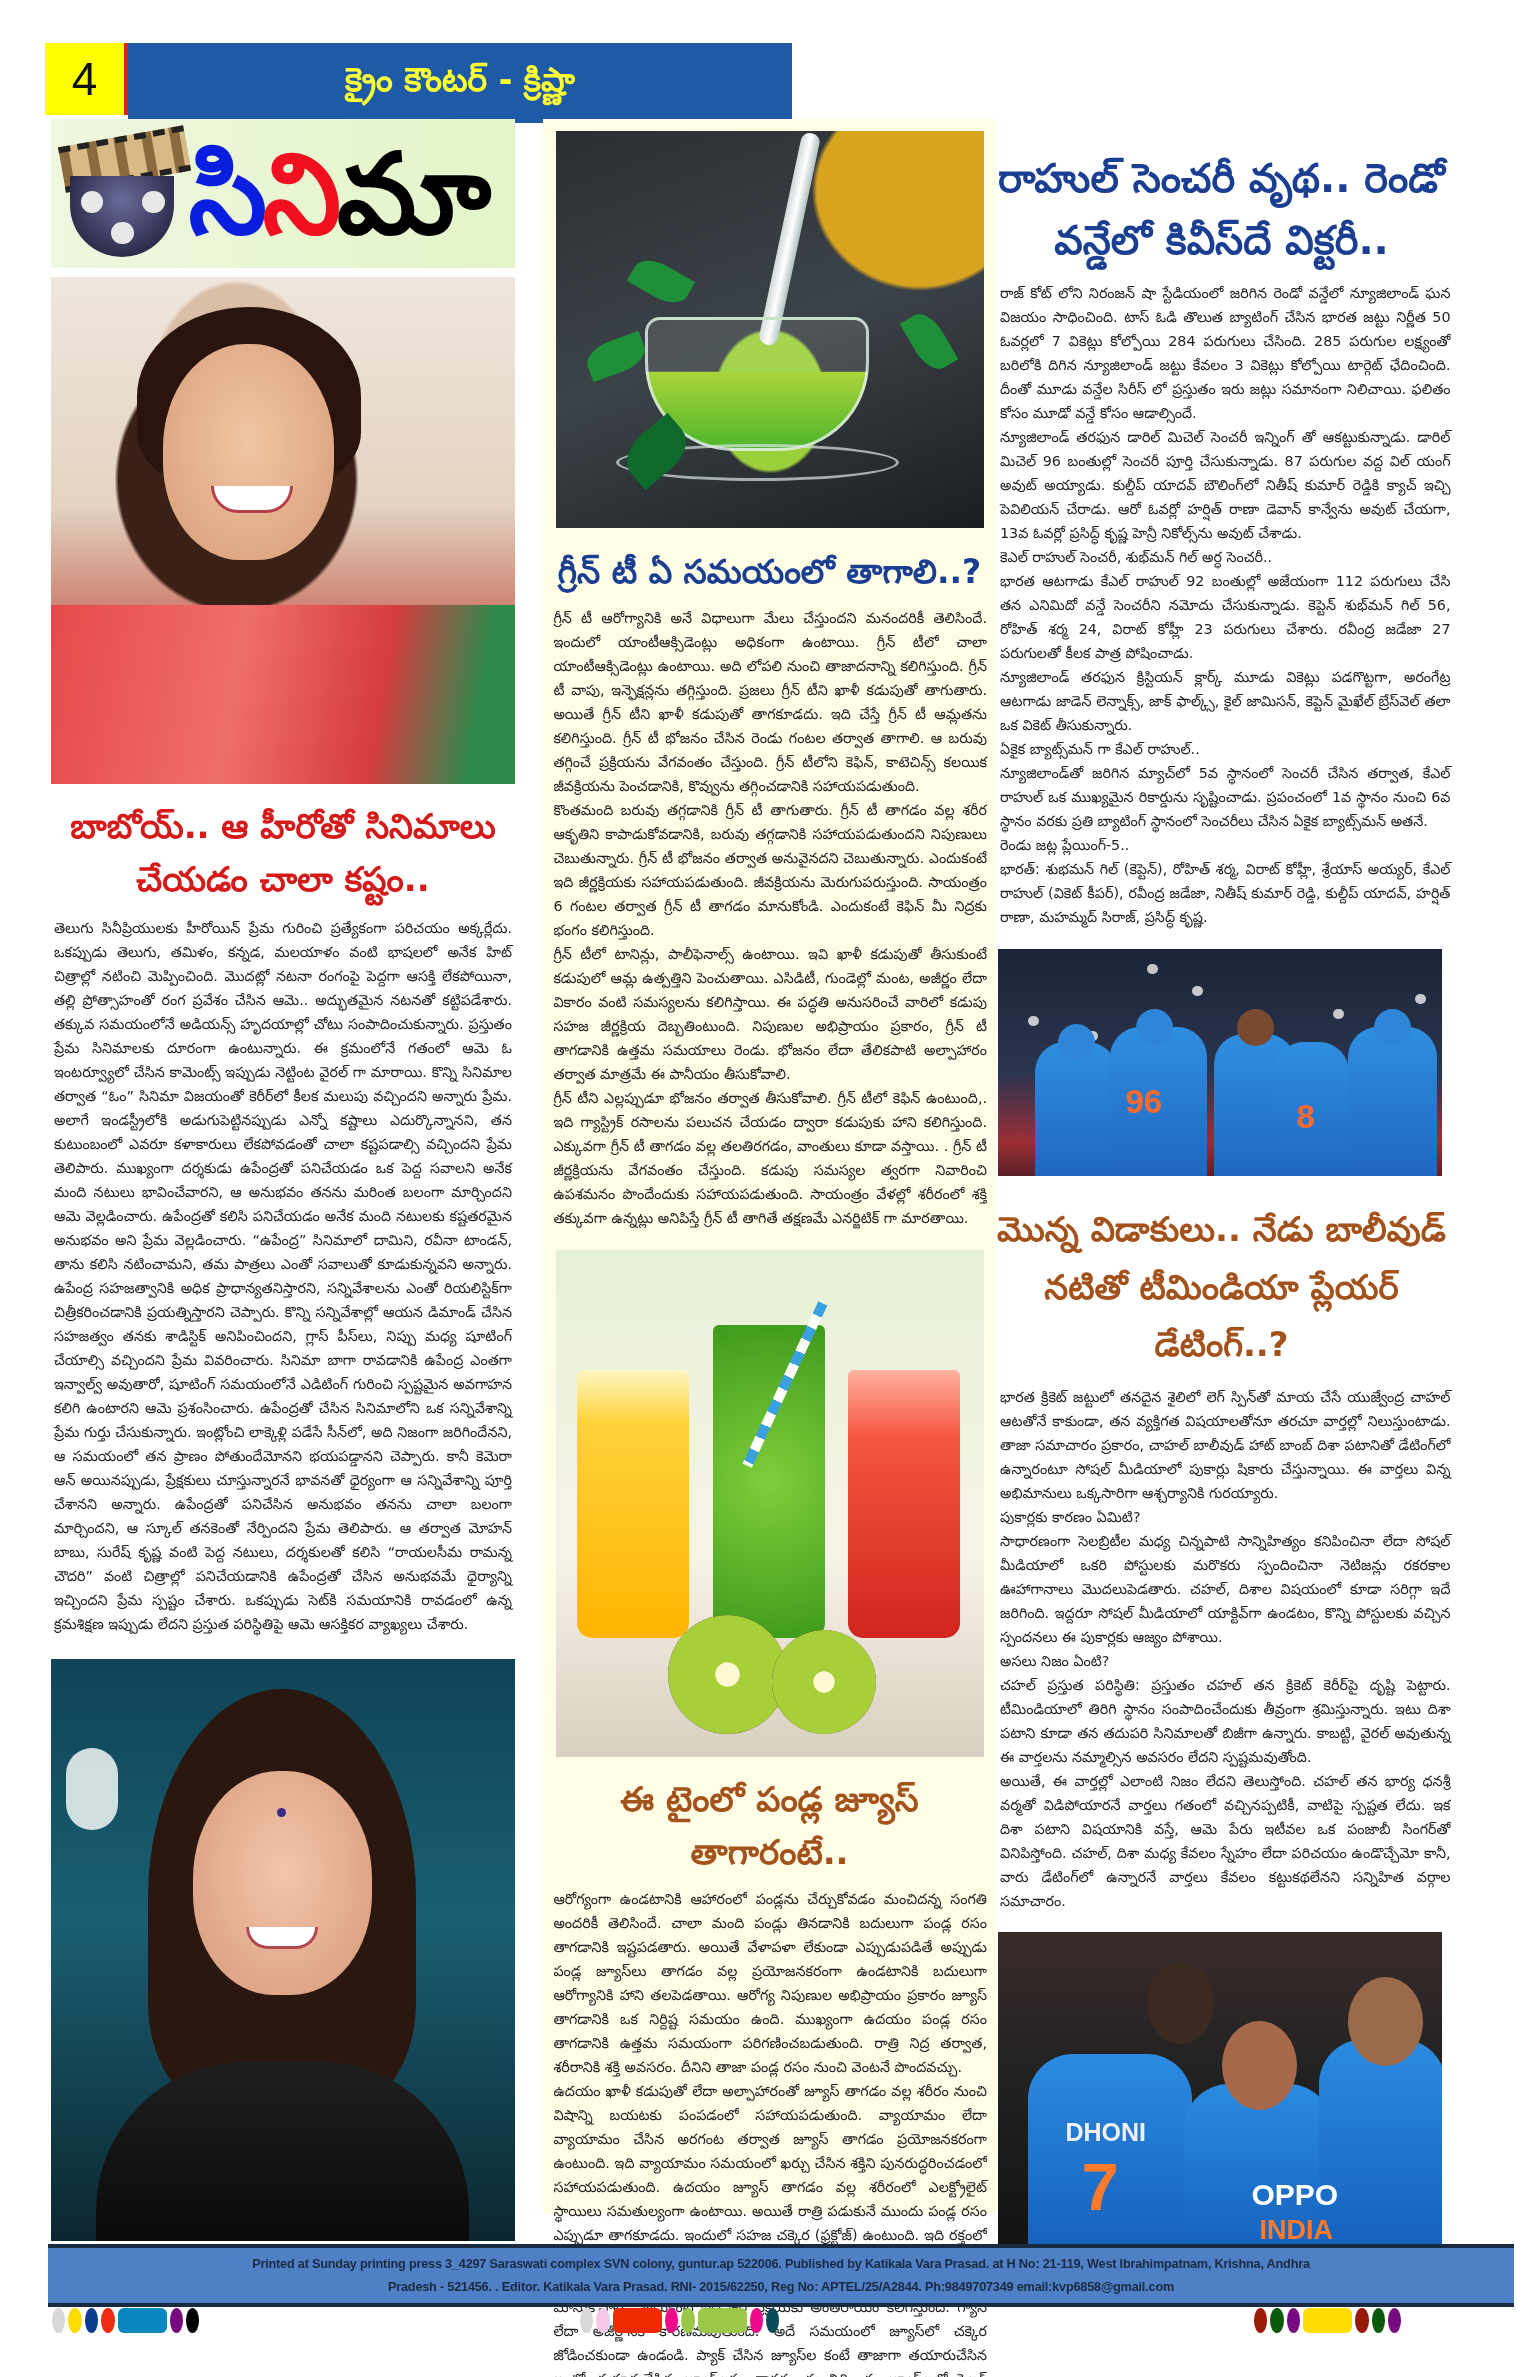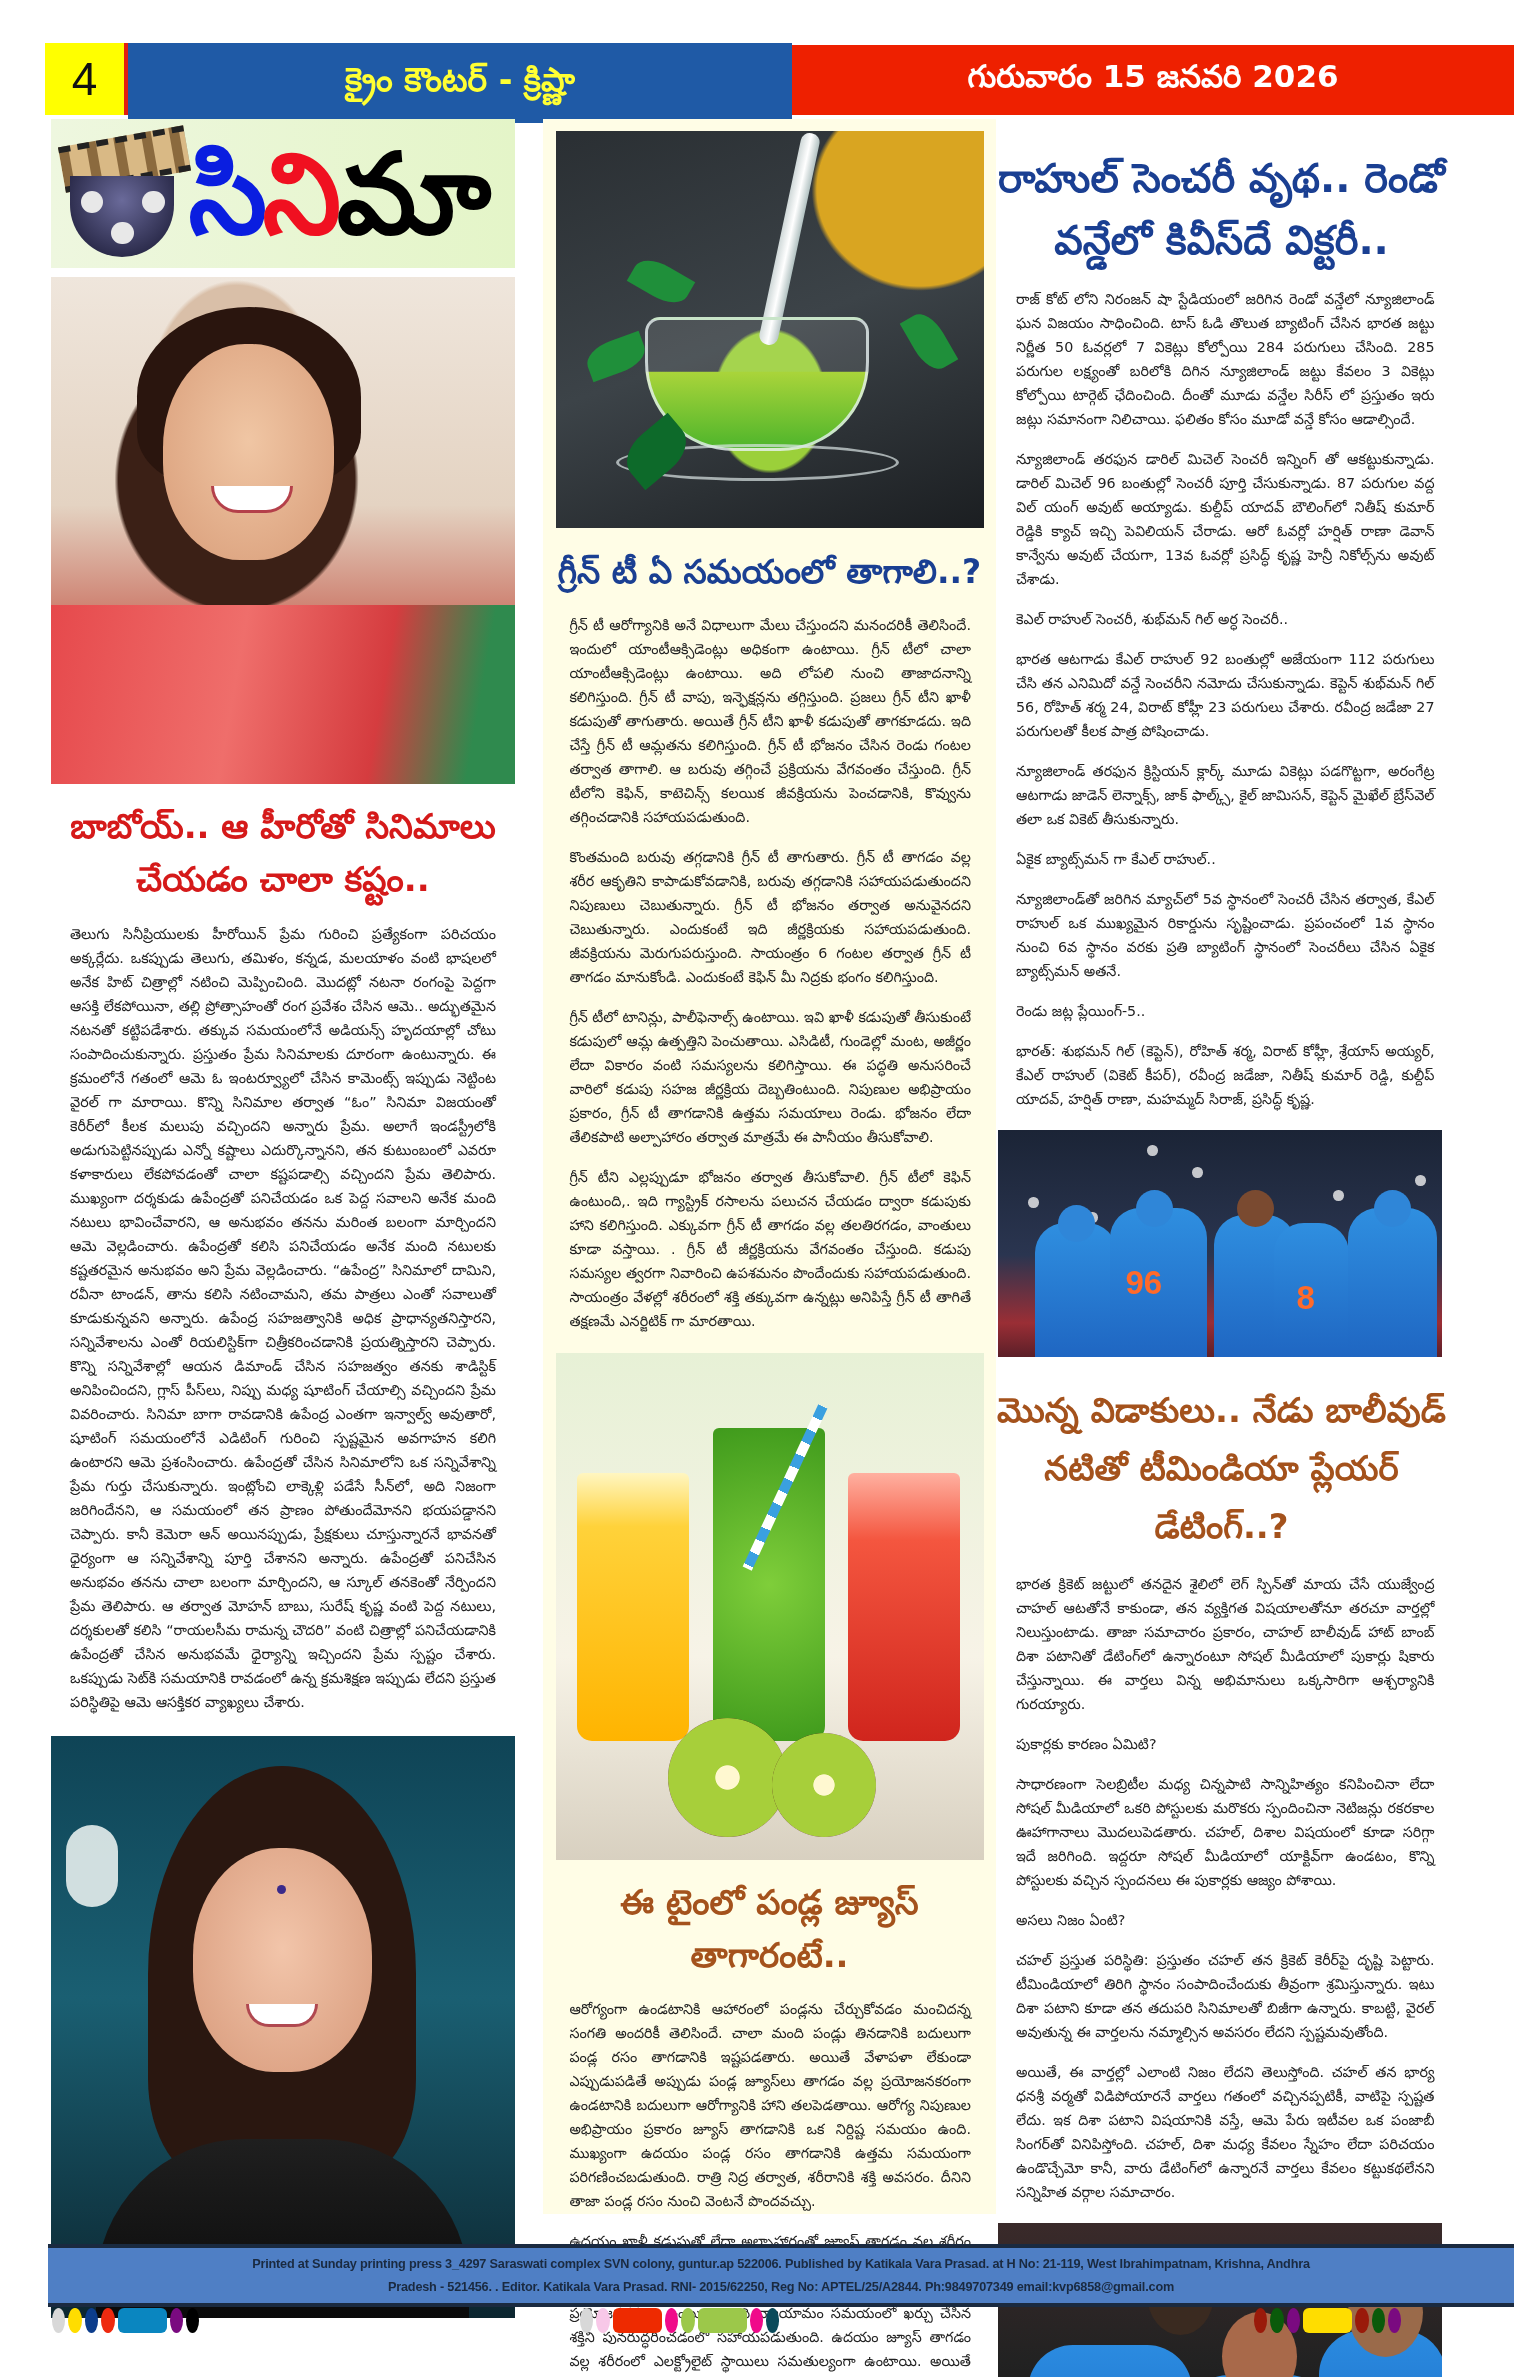--- a/index.html
+++ b/index.html
@@ -78,35 +78,34 @@
   .hl-red { color: #d51a1a; font-size: 34px; margin: 16.4px 0 10.4px; }
   .hl-blue { color: #1a3f92; font-size: 33px; margin: 18px 0 9px; }
   .hl-blue-big { color: #1a3f92; font-size: 40px; line-height: 1.55; margin: 28px 0 10.4px; }
   .hl-brown { color: #a4521c; font-size: 34px; margin: 16.4px 0 9px; }
   .hl-brown-big { color: #a4521c; font-size: 34px; line-height: 1.7; margin: 25px 0 10.4px; }
 
   
   .body-text { font-size: 14.3px; line-height: 24px; text-align: justify; padding: 0 3px; }
   .col-mid .body-text { padding: 0 9px 0 10.4px; }
   .col-right .body-text { padding: 0 7.5px 0 15px; }
-  .body-text p { margin: 16px; }
+  .body-text p { margin: 0; }
 
   
   .imprint { position: absolute; left: 48px; top: 2244px; width: 1466px; height: 63px; background: #4f7fc5; border-top: 4.5px solid #1a2a40; border-bottom: 4.5px solid #1a2a40; display: flex; flex-direction: column; align-items: center; justify-content: center; font-family: "Liberation Sans", sans-serif; font-weight: bold; font-size: 12.7px; line-height: 22.4px; color: #1a2a40; letter-spacing: -0.2px; }
   .reg-marks { position: absolute; top: 2307px; height: 27px; display: flex; gap: 3px; align-items: center; }
   .mark { height: 25px; width: 13.4px; border-radius: 50%; }
   .mark.wide { width: 49px; border-radius: 6px; }
 </style>
 </head>
 <body>
 
 <div class="masthead">
   <div class="page-num">4</div>
   <div class="edition">క్రైం కౌంటర్ - క్రిష్ణా</div>
-  <div class="dateline">గురువారం 15 జనవరి 2026</div>
 </div>
 
 <div class="col col-left">
   <div class="cinema-logo">
     <div class="reel">
       <div class="film"></div>
       <div class="wheel">
         <div class="hole" style="left:10.4px;top:15px;"></div>
         <div class="hole" style="left:72px;top:15px;"></div>
         <div class="hole" style="left:41px;top:46px;"></div>

